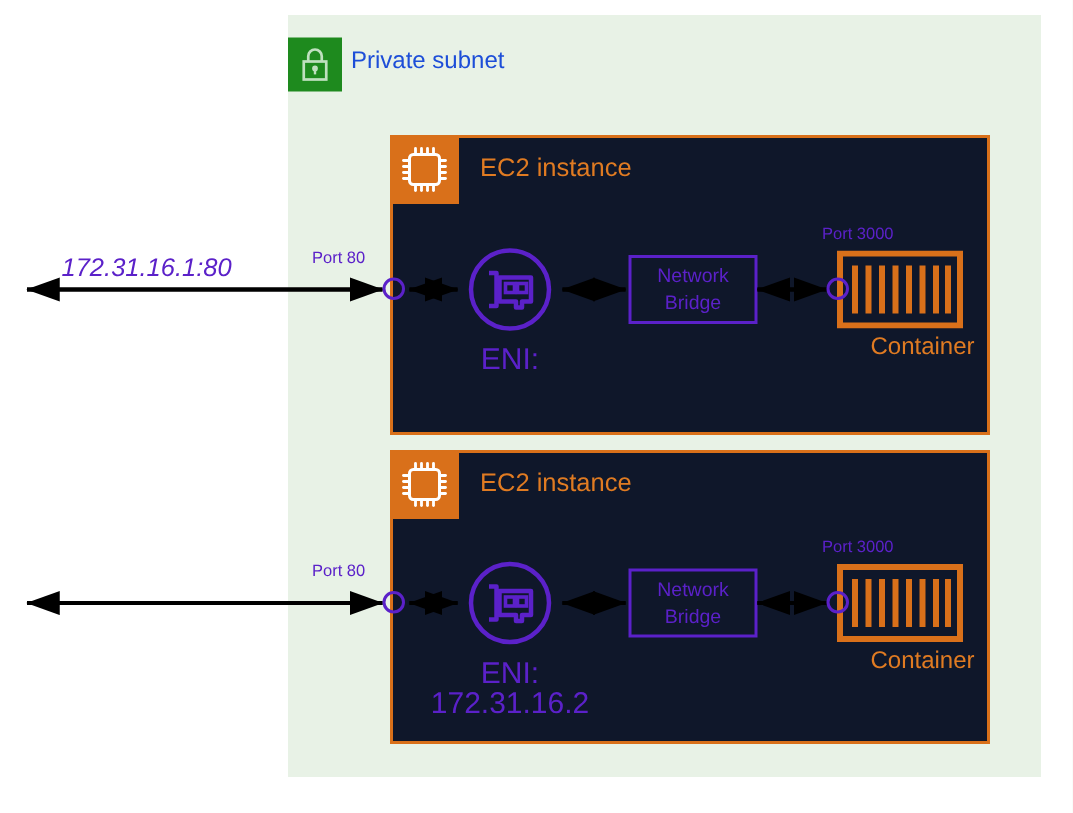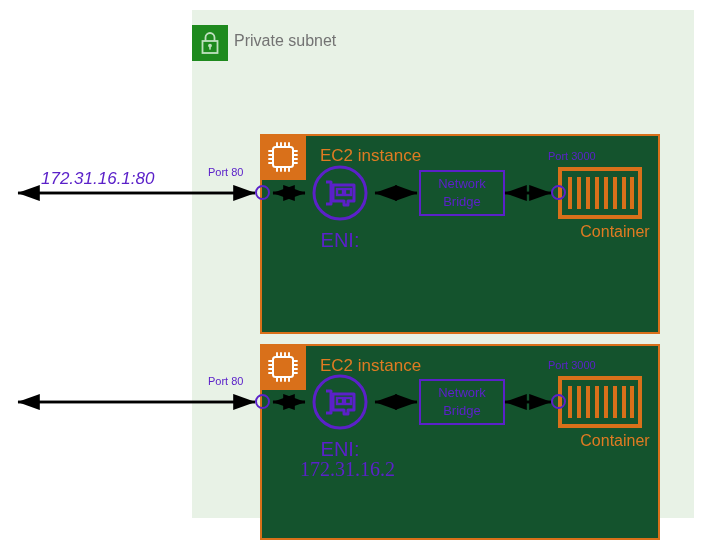--- a/index.html
+++ b/index.html
@@ -36,42 +36,41 @@
     width: 36px;
     height: 36px;
     background: #1e8a1e;
   }
   .subnet-lock svg { display: block; }
   .subnet-title {
     position: absolute;
     left: 234px;
     top: 30px;
     font-size: 16px;
-    color: #737373;
+    color: #1d4ed8;
     line-height: 21px;
     white-space: nowrap;
   }
   .subnet-cidr {
     position: absolute;
     left: 234px;
     top: 51px;
     font-size: 15px;
     color: #1e8a1e;
     line-height: 20px;
     white-space: nowrap;
   }
 
   
   .ec2 {
     position: absolute;
     width: 400px;
-    background: #14532d;
+    background: #0f172a;
     border: 2px solid #d9701a;
     box-sizing: border-box;
-    margin-top: 44px;
   }
   .ec2-1 { left: 260px; top: 90px;  height: 200px; }
   .ec2-2 { left: 260px; top: 300px; height: 196px; }
 
   .ec2-badge {
     position: absolute;
     left: -2px;
     top: -2px;
     width: 46px;
     height: 46px;
@@ -313,21 +312,21 @@
     <svg width="58" height="58" viewBox="0 0 58 58">
       <circle cx="29" cy="29" r="26" fill="none" stroke="#5b21c9" stroke-width="3"></circle>
       <path d="M15 18 h5 v22 h-5" fill="none" stroke="#5b21c9" stroke-width="3" stroke-linejoin="round"></path>
       <path d="M22 21 h21 v16 h-6 v4 h-4 v-4 h-11 z" fill="none" stroke="#5b21c9" stroke-width="3" stroke-linejoin="round"></path>
       <rect x="26" y="25" width="6" height="6" fill="none" stroke="#5b21c9" stroke-width="2.4"></rect>
       <rect x="34" y="25" width="6" height="6" fill="none" stroke="#5b21c9" stroke-width="2.4"></rect>
     </svg>
   </div>
 
   <div class="lbl eni-label purple" style="left:311px; top:437px; width:58px; text-align:center;">ENI:</div>
-  <div class="lbl eni-label purple" style="left:285px; top:457px; width:110px; text-align:right;font-family:Liberation Serif, serif;">172.31.16.2</div>
+  <div class="lbl eni-label purple" style="left:285px; top:457px; width:110px; text-align:center;">172.31.16.2</div>
 
   <div class="bridge" style="left:419px; top:379px;">
     <span>Network</span>
     <span>Bridge</span>
   </div>
 
   <div class="lbl port-label purple" style="left:548px; top:359px;">Port 3000</div>
 
   <div class="container-icon" style="left:558px; top:376px;">
     <svg width="84" height="52" viewBox="0 0 84 52">

